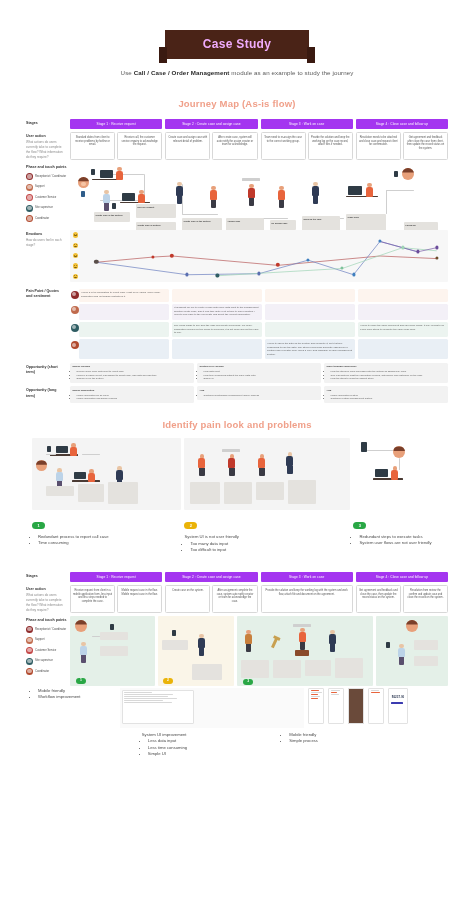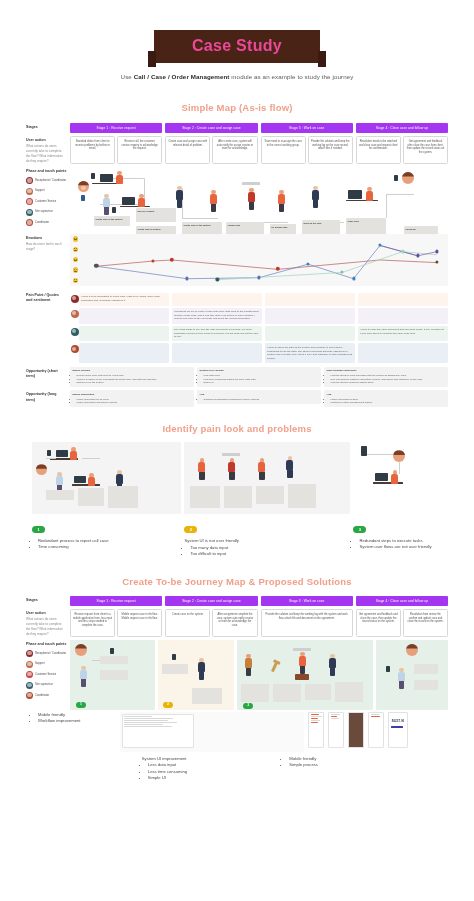--- a/index.html
+++ b/index.html
@@ -10,22 +10,22 @@
     color:#3c3c3c;
     overflow:hidden;
     position:relative;
   }
   .page { width:474px; height:901px; position:relative; }
 
   
   .banner-wrap { text-align:center; padding-top:30px; }
   .banner {
     display:inline-block; position:relative;
-    background:#4a2317; color:#ec4899;
-    font-size:16px; font-weight:bold; letter-spacing:.3px;
+    background:#4a2317; color:#f0abfc;
+    font-size:12px; font-weight:bold; letter-spacing:.3px;
     padding:7px 38px 8px 38px;
   }
   .banner:before, .banner:after {
     content:""; position:absolute; bottom:-4px; width:6px; height:4px; background:#2e140c;
   }
   .banner:before { left:-6px; bottom:-4px; width:8px; height:16px; background:#3a1a11; }
   .banner:after  { right:-6px; bottom:-4px; width:8px; height:16px; background:#3a1a11; }
   .subtitle { font-size:6.2px; color:#5a5a5a; margin-top:10px; letter-spacing:.1px; }
   .subtitle b { color:#2b2b2b; }
 
@@ -136,21 +136,21 @@
 <div class="page">
 
   <div class="banner-wrap">
     <div class="banner">Case Study</div>
     <div class="subtitle">
       <span>Use </span><b>Call / Case / Order Management</b><span> module as an example to study the journey</span>
     </div>
   </div>
 
   <div style="margin-top:22px">
-    <div class="sec-title">Simple Map (As-is flow)</div>
+    <div class="sec-title">Journey Map (As-is flow)</div>
 
     <div class="jmap">
 
       <div class="row" style="margin-top:6px">
         <div class="lbl">
           <span class="t">Stages</span>
         </div>
         <div class="cells">
           <div class="cell">
               <div class="stage-bar">Stage 1 : Receive request</div>
@@ -588,21 +588,20 @@
           <ul>
             <li>Redundant steps to execute tasks</li>
             <li>System user flows are not user friendly</li>
           </ul>
         </div>
       </div>
     </div>
   </div>
 
   <div class="tobe-sec">
-    <div class="sec-title">Create To-be Journey Map &amp; Proposed Solutions</div>
 
     <div class="tobe-map">
       <div class="row">
         <div class="lbl">
           <span class="t">Stages</span>
         </div>
         <div class="cells">
           <div class="cell">
               <div class="stage-bar">Stage 1 : Receive request</div>
             </div>

